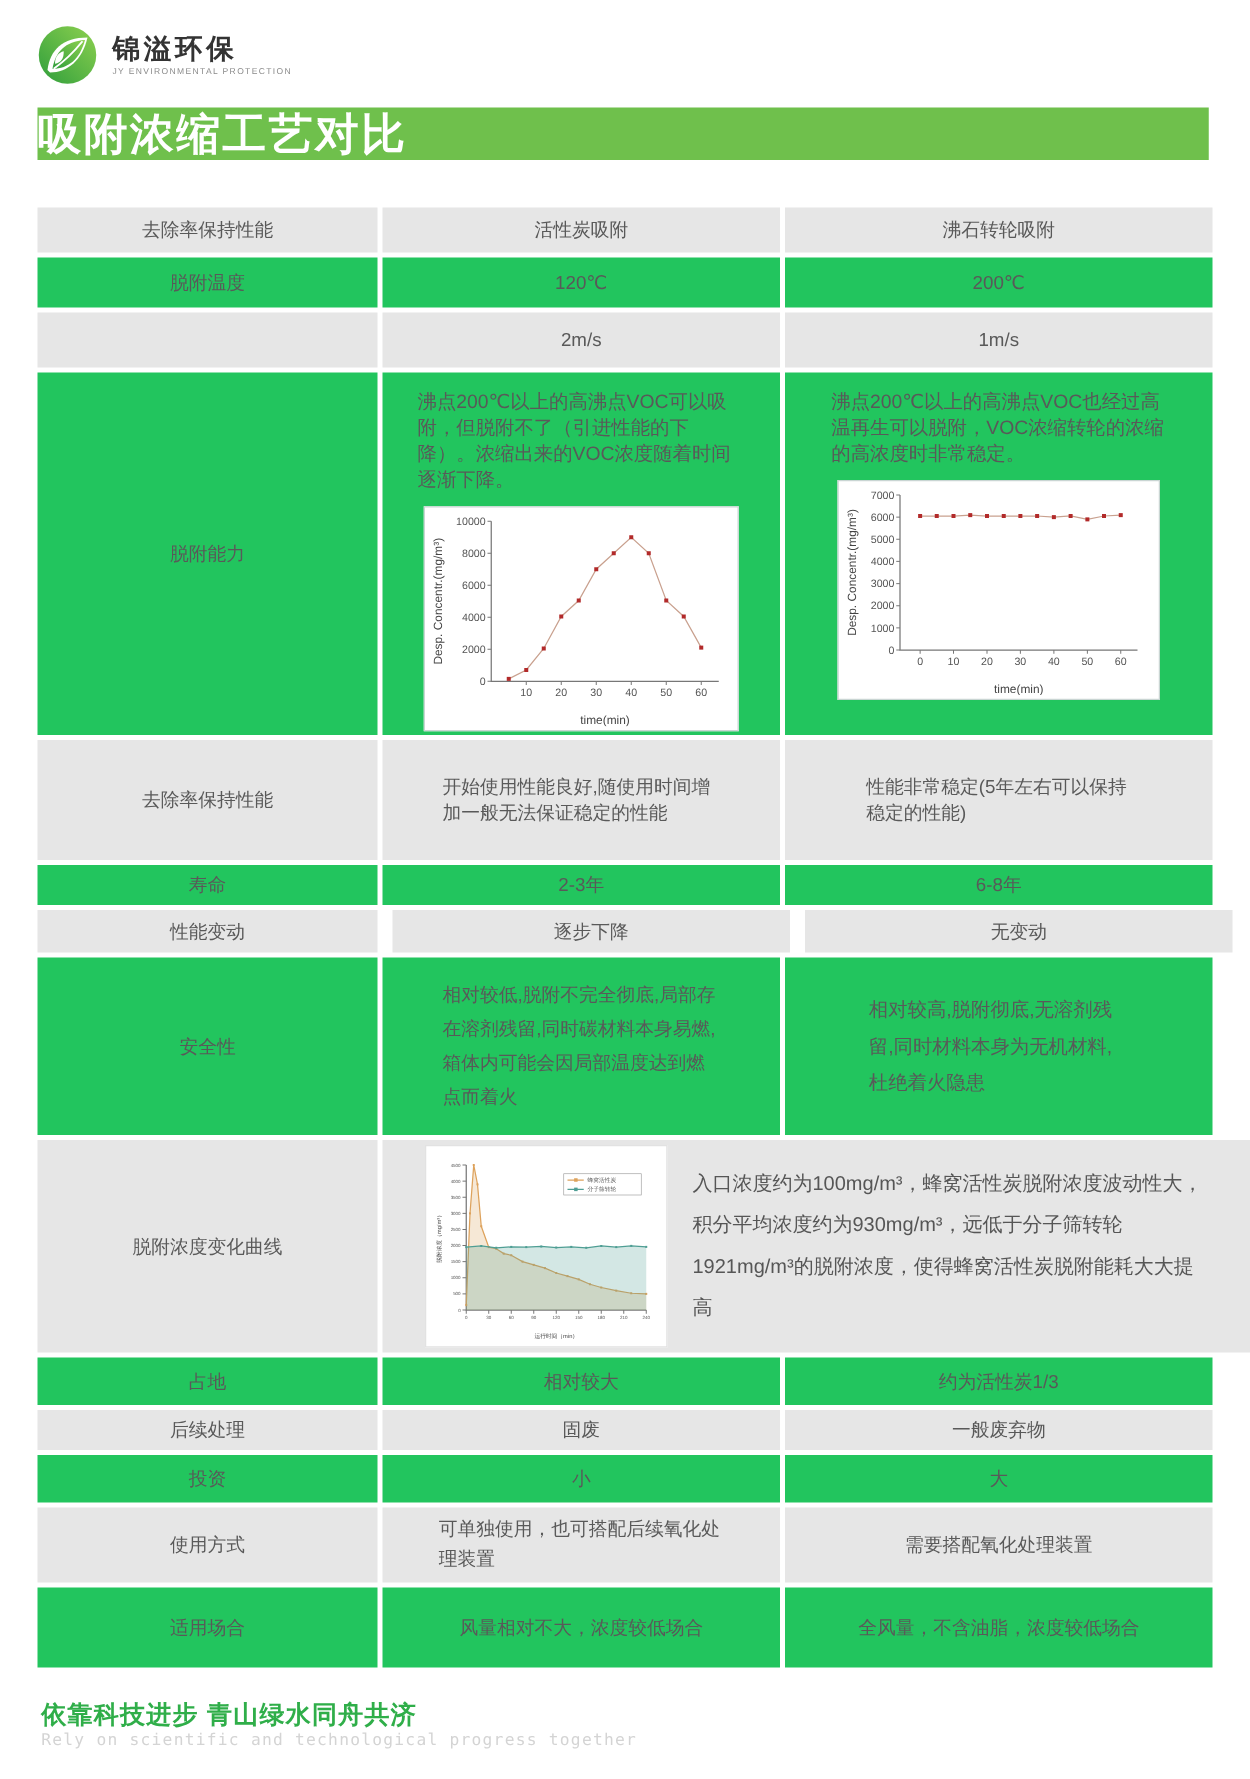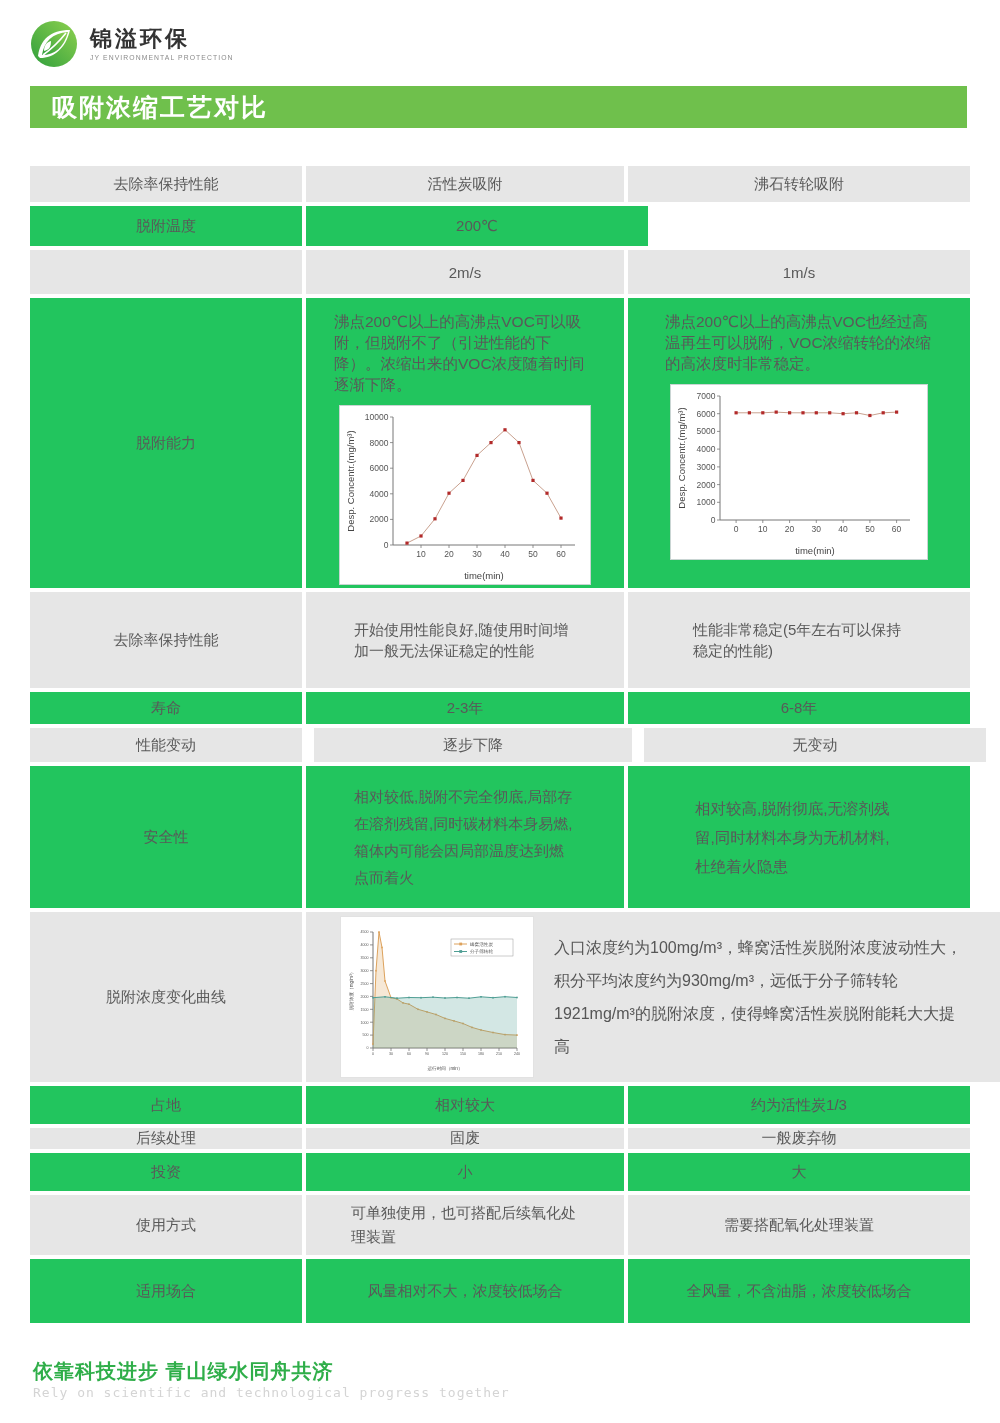--- a/index.html
+++ b/index.html
@@ -9,21 +9,21 @@
   
   .logo{position:absolute;left:30px;top:20px;display:flex;align-items:center;}
   .logo-mark{width:48px;height:48px;}
   .logo-text{margin-left:12px;}
   .logo-cn{font-size:22px;font-weight:bold;color:#333;letter-spacing:3px;line-height:24px;}
   .logo-en{font-size:6.8px;color:#8a8a8a;letter-spacing:1.1px;margin-top:3px;}
 
   
   .banner{position:absolute;left:30px;top:86px;width:937px;height:42px;background:#6fc04c;
           display:flex;align-items:center;}
-  .banner-title{color:#fff;font-size:25px;font-weight:bold;padding-left:22px;letter-spacing:2px;}
+  .banner-title{color:#fff;font-size:35px;font-weight:bold;letter-spacing:2px;}
 
   
   .cmp-table{position:absolute;left:30px;top:166px;width:940px;display:flex;flex-direction:column;gap:4px;}
   .row{display:flex;gap:4px;}
   .cell{display:flex;align-items:center;justify-content:center;color:#595959;font-size:15px;text-align:center;}
   .c1{width:272px;flex:none;}
   .c2{width:318px;flex:none;}
   .c3{width:342px;flex:none;}
   .cmerge{width:664px;flex:none;}
   .gray{background:#e6e6e6;}
@@ -74,20 +74,21 @@
   <div class="cmp-table">
 
     <div class="row" style="height:36px;">
       <div class="cell c1 gray">去除率保持性能</div>
       <div class="cell c2 gray">活性炭吸附</div>
       <div class="cell c3 gray">沸石转轮吸附</div>
     </div>
 
     <div class="row" style="height:40px;">
       <div class="cell c1 white">脱附温度</div>
+      <div class="cell c2 white">120℃</div>
       <div class="cell c3 white">200℃</div>
     </div>
 
     <div class="row" style="height:44px;">
       <div class="cell c1 gray"></div>
       <div class="cell c2 gray">2m/s</div>
       <div class="cell c3 gray">1m/s</div>
     </div>
 
     <div class="row" style="height:290px;">
@@ -322,21 +323,21 @@
         <div class="curve-desc">入口浓度约为100mg/m³，蜂窝活性炭脱附浓度波动性大，积分平均浓度约为930mg/m³，远低于分子筛转轮1921mg/m³的脱附浓度，使得蜂窝活性炭脱附能耗大大提高</div>
       </div>
     </div>
 
     <div class="row" style="height:38px;">
       <div class="cell c1 white">占地</div>
       <div class="cell c2 white">相对较大</div>
       <div class="cell c3 white">约为活性炭1/3</div>
     </div>
 
-    <div class="row" style="height:21px;border-radius:15px;">
+    <div class="row" style="height:32px;border-radius:15px;">
       <div class="cell c1 gray">后续处理</div>
       <div class="cell c2 gray">固废</div>
       <div class="cell c3 gray">一般废弃物</div>
     </div>
 
     <div class="row" style="height:38px;">
       <div class="cell c1 white">投资</div>
       <div class="cell c2 white">小</div>
       <div class="cell c3 white">大</div>
     </div>

